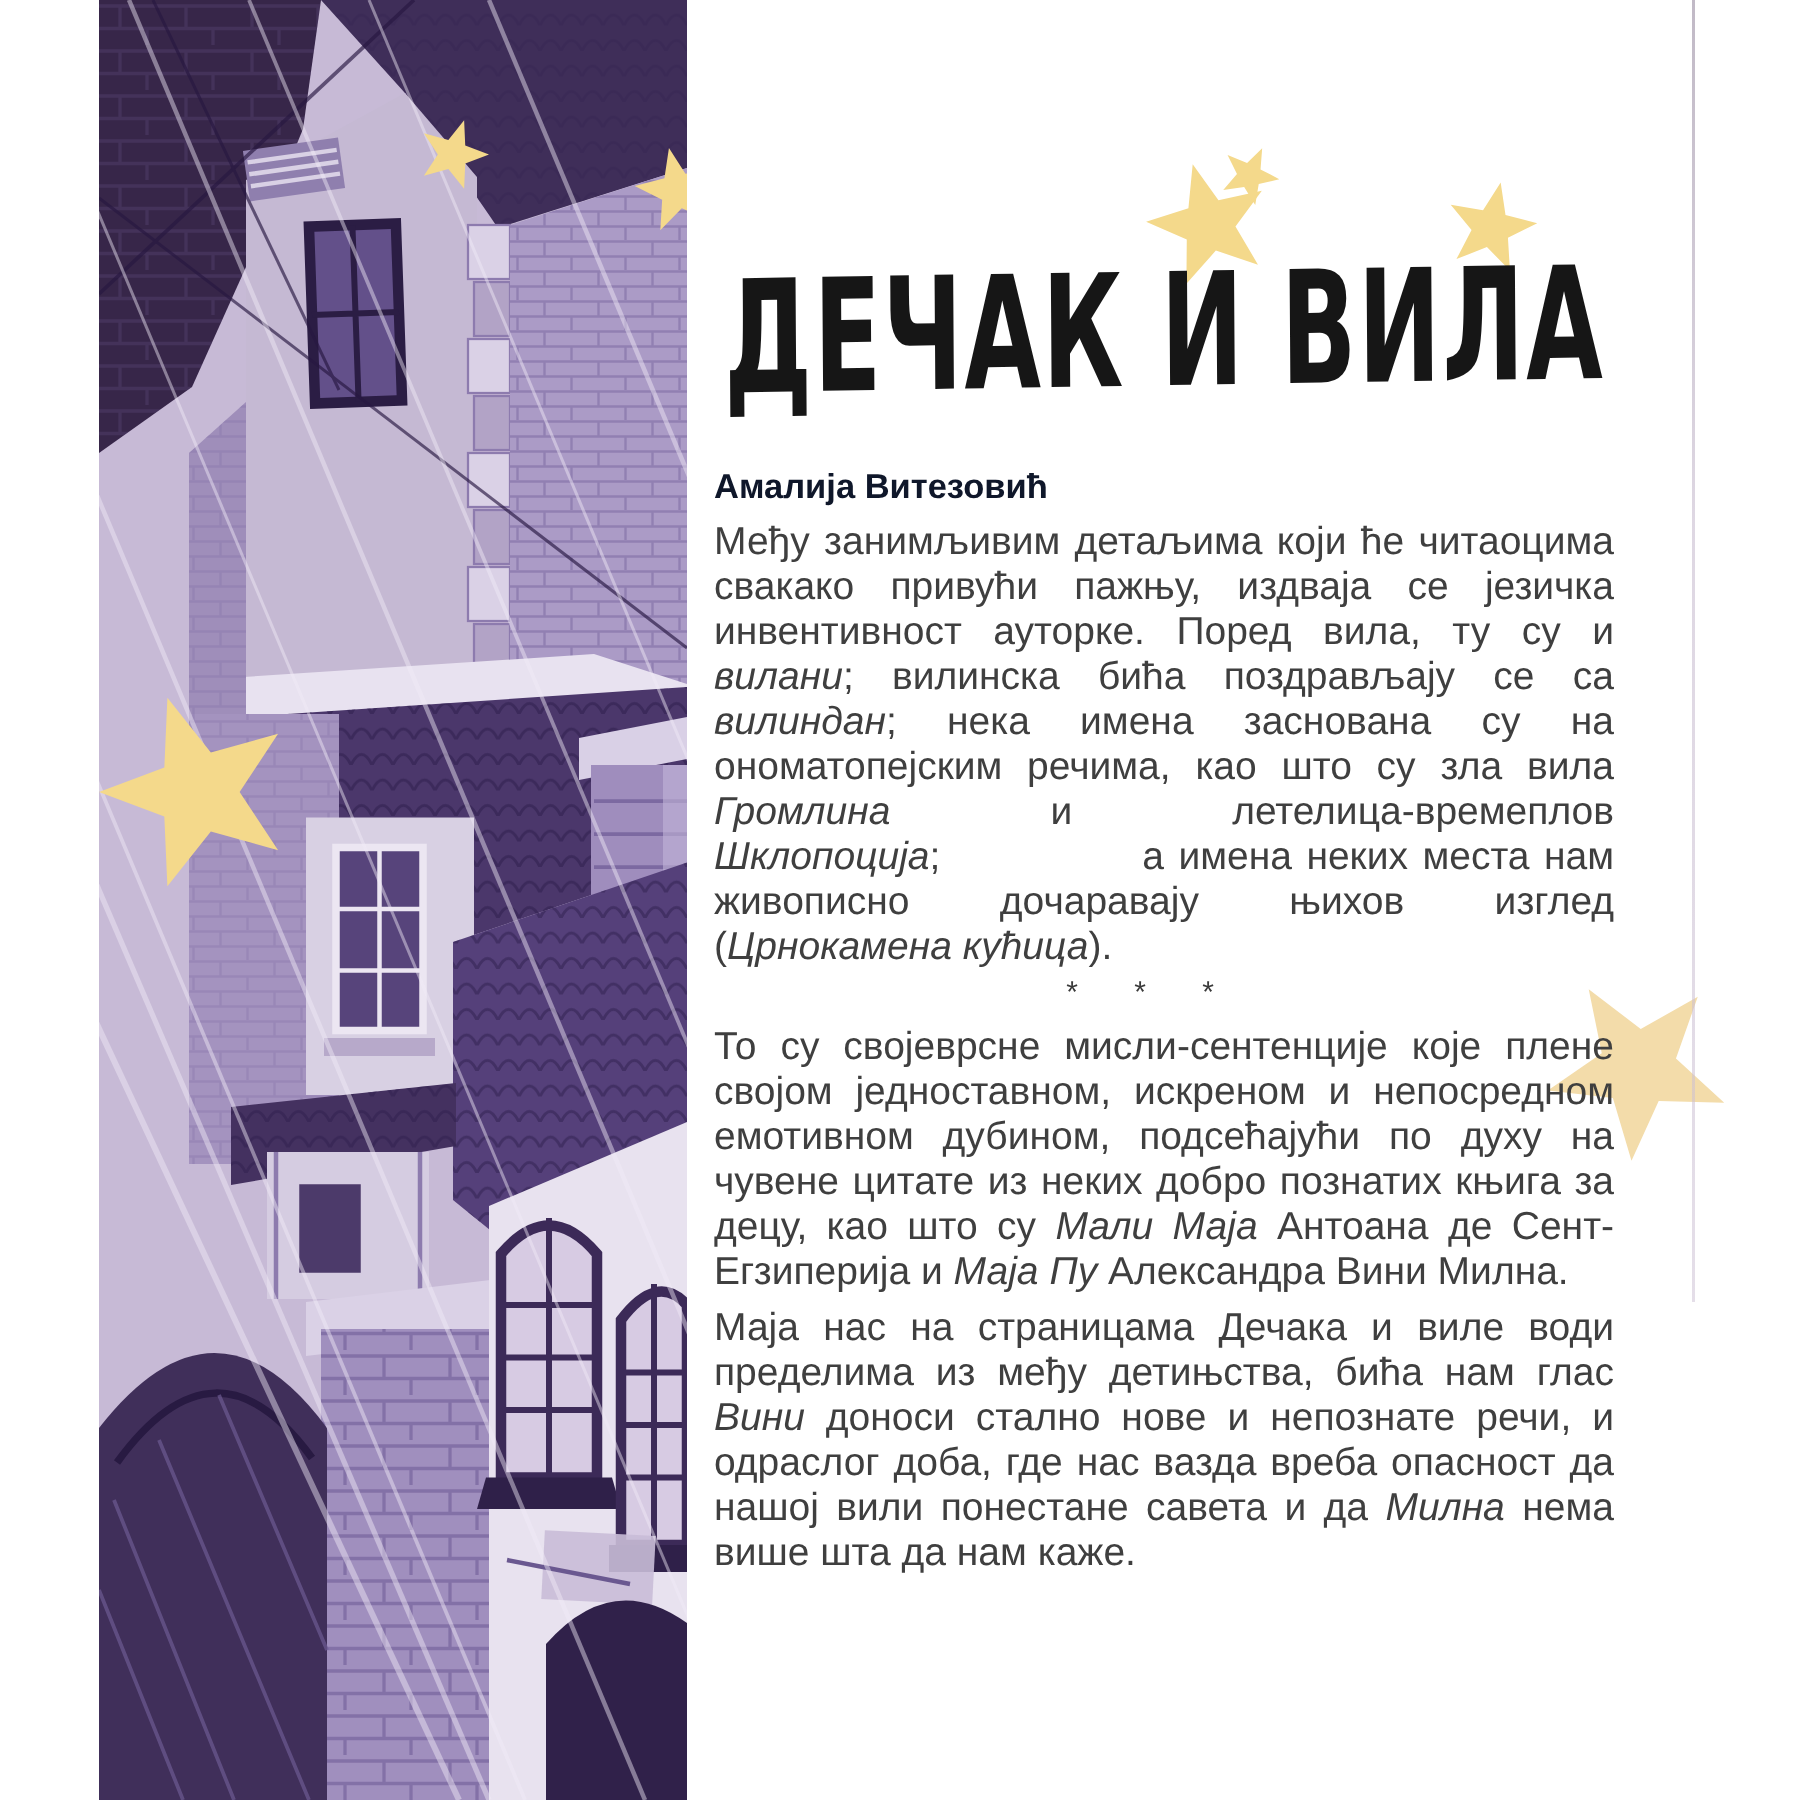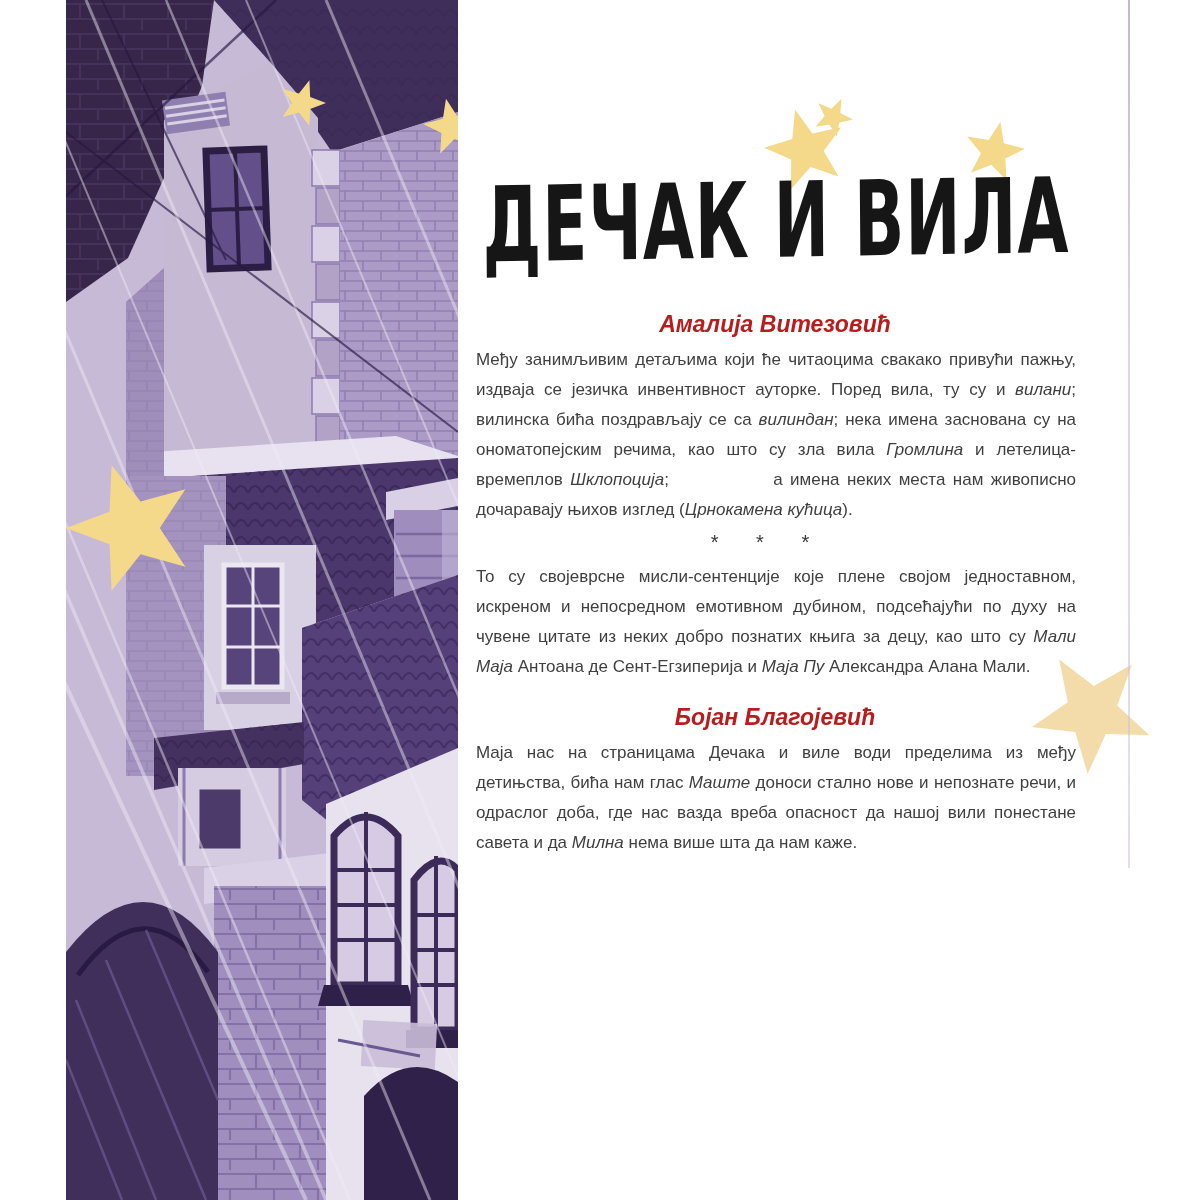--- a/index.html
+++ b/index.html
@@ -31,27 +31,27 @@
     letter-spacing:1px;
     color:var(--title-text,#161616);
     text-align:center;
     transform:scaleY(1.58) rotate(-0.6deg);
     transform-origin:center;
     white-space:nowrap;
   }
   .author{
     margin:54px 2px 0 0;
     font-size:23px;line-height:27px;
-    font-weight:bold;font-style:italic;
-    color:#b91c1c;text-align:center;
+    font-weight:bold;
+    color:#0f172a;text-align:left;
   }
   .author.second{margin-top:22px;}
   .para{
     margin:7px 0 0 0;
-    font-size:17px;line-height:30px;
+    font-size:26px;line-height:30px;
     text-align:justify;
   }
   .separator{
     margin:4px 0 2px 0;
     text-align:center;
     font-size:20px;line-height:26px;
     letter-spacing:16px;
     color:#3a3a3a;
     padding-right:16px;
   }
@@ -208,17 +208,16 @@
 <div class="fold-line"></div>
 
 <div class="text-col">
   <h1 class="title">ДЕЧАК И ВИЛА</h1>
 
   <div class="author">Амалија Витезовић</div>
   <p class="para"><span>Међу занимљивим детаљима који ће читаоцима свакако привући пажњу, издваја се језичка инвентивност ауторке. Поред вила, ту су и </span><i>вилани</i><span>; вилинска бића поздрављају се са </span><i>вилиндан</i><span>; нека имена заснована су на ономатопејским речима, као што су зла вила </span><i>Громлина</i><span> и летелица-времеплов </span><i>Шклопоција</i><span>;&nbsp;&nbsp;&nbsp;&nbsp;&nbsp;&nbsp;&nbsp;&nbsp;&nbsp;&nbsp;&nbsp;&nbsp;&nbsp; а имена неких места нам живописно дочаравају њихов изглед (</span><i>Црнокамена кућица</i><span>).</span></p>
 
   <div class="separator">* * *</div>
 
-  <p class="para"><span>То су својеврсне мисли-сентенције које плене својом једноставном, искреном и непосредном емотивном дубином, подсећајући по духу на чувене цитате из неких добро познатих књига за децу, као што су </span><i>Мали Маја</i><span> Антоана де Сент-Егзиперија и </span><i>Маја Пу</i><span> Александра Алана Мали.</span></p>
-
-  <div class="author second">Бојан Благојевић</div>
-  <p class="para"><span>Маја нас на страницама Дечака и виле води пределима из међу детињства, бића нам глас </span><i>Маште</i><span> доноси стално нове и непознате речи, и одраслог доба, где нас вазда вреба опасност да нашој вили понестане савета и да </span><i>Милна</i><span> нема више шта да нам каже.</span></p>
+  <p class="para"><span>То су својеврсне мисли-сентенције које плене својом једноставном, искреном и непосредном емотивном дубином, подсећајући по духу на чувене цитате из неких добро познатих књига за децу, као што су </span><i>Мали Маја</i><span> Антоана де Сент-Егзиперија и </span><i>Маја Пу</i><span> Александра Вини Милна.</span></p>
+
+  <p class="para"><span>Маја нас на страницама Дечака и виле води пределима из међу детињства, бића нам глас </span><i>Вини</i><span> доноси стално нове и непознате речи, и одраслог доба, где нас вазда вреба опасност да нашој вили понестане савета и да </span><i>Милна</i><span> нема више шта да нам каже.</span></p>
 </div>
 
 </body></html>

